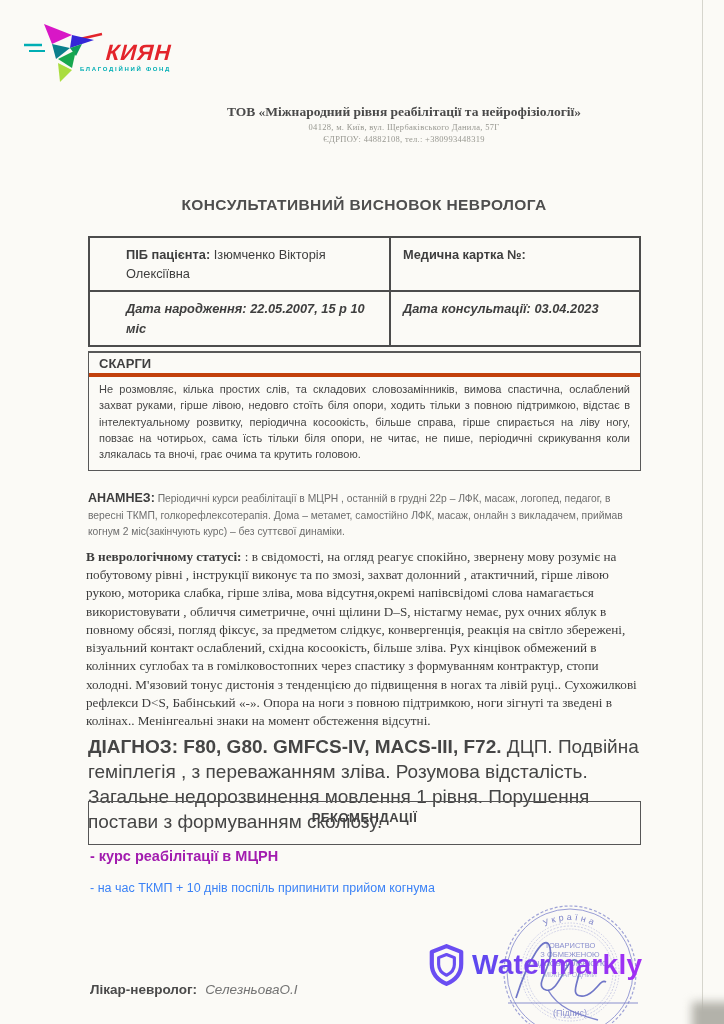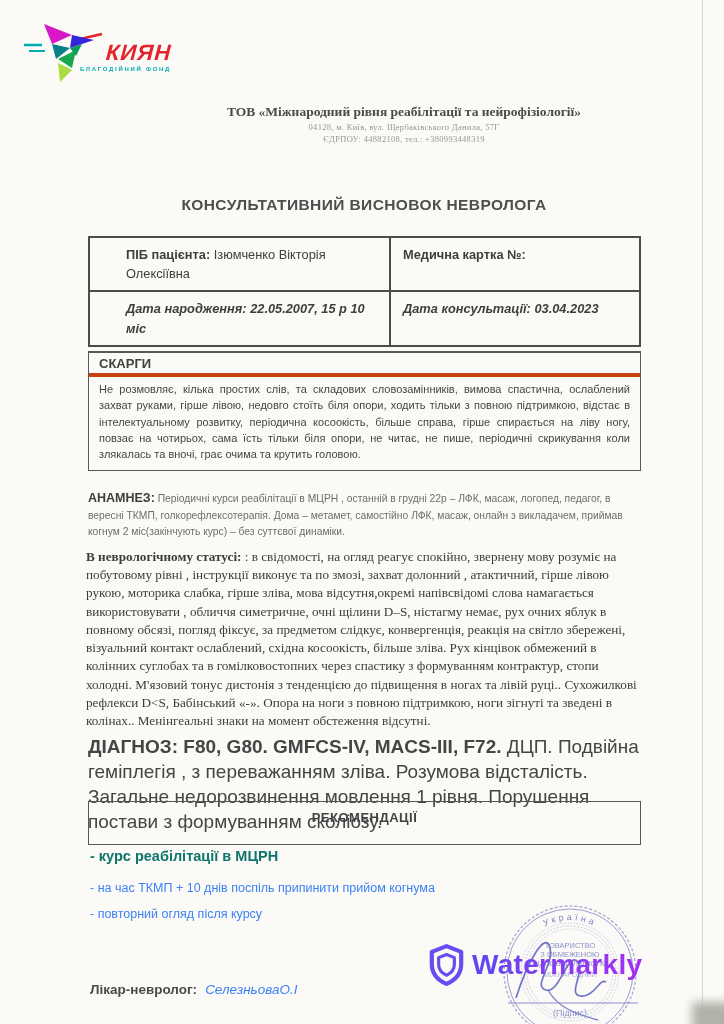--- a/index.html
+++ b/index.html
@@ -43,28 +43,28 @@
   .neuro{position:absolute;left:86px;top:548px;width:558px;margin:0;
     font-family:"Liberation Serif",serif;font-size:13.2px;line-height:1.38;color:#3c3c3c;}
   .neuro .lbl{font-weight:bold;}
   .diagnosis{position:absolute;left:88px;top:734px;width:552px;margin:0;
     font-size:19px;line-height:1.32;color:#454545;}
   
   .rec-box{position:absolute;left:88px;top:801px;width:553px;box-sizing:border-box;height:44px;
     border:1.5px solid #565656;text-align:center;font-size:13px;font-weight:bold;
     letter-spacing:0.5px;color:#424242;padding-top:8px;}
   .rec-item{position:absolute;left:90px;width:540px;font-size:12.5px;color:#3b82f6;}
-  .rec-item.first{font-size:14.5px;font-weight:bold;color:#0f766e;}
+  .rec-item.first{font-size:14.5px;font-weight:bold;color:#a21caf;}
   .rec-0{top:848px;}
   .rec-1{top:881px;}
   .rec-2{top:907px;}
   .rec-3{top:932px;}
   
   .doctor-line{position:absolute;left:90px;top:982px;font-size:13.5px;color:#4a4a4a;}
-  .doctor-line .name{font-style:italic;color:#3b82f6;margin-left:8px;}
+  .doctor-line .name{font-style:italic;color:#737373;margin-left:8px;}
   
   .stamp{position:absolute;left:488px;top:890px;width:164px;height:164px;opacity:0.9;}
   
   .watermark{position:absolute;left:428px;top:944px;display:flex;align-items:center;gap:7px;z-index:5;}
   .watermark svg{width:37px;height:42px;}
   .watermark-text{font-size:28px;font-weight:bold;letter-spacing:0.3px;
     background:linear-gradient(90deg,#5b49ef 0%,#8a3bf2 55%,#a32df4 100%);
     -webkit-background-clip:text;background-clip:text;-webkit-text-fill-color:transparent;color:#8038ef;}
   
   .scan-edge{position:absolute;left:702px;top:0;width:1px;height:1024px;background:#d6d5cd;}
@@ -134,21 +134,20 @@
 
   <p class="neuro"><span class="lbl">В неврологічному статусі:</span><span> : в свідомості, на огляд реагує спокійно, звернену мову розуміє на побутовому рівні , інструкції виконує та по змозі, захват долонний , атактичний, гірше лівою рукою,  моторика слабка, гірше зліва,  мова відсутня,окремі напівсвідомі слова намагається використовувати , обличчя симетричне, очні щілини D–S, ністагму немає, рух очних яблук в повному обсязі, погляд фіксує, за предметом слідкує, конвергенція, реакція на світло збережені, візуальний контакт ослаблений, східна косоокість, більше зліва.  Рух  кінцівок обмежений в колінних суглобах та в гомілковостопних через спастику з формуванням контрактур, стопи холодні. М'язовий  тонус   дистонія з тенденцією до підвищення в ногах та лівій руці.. Сухожилкові рефлекси D&lt;S, Бабінський «-». Опора на ноги з повною підтримкою, ноги зігнуті та зведені в колінах..  Менінгеальні знаки на момент обстеження відсутні.</span></p>
 
   <p class="diagnosis"><span class="lbl">ДІАГНОЗ:</span><span class="lbl"> F80, G80. GMFCS-IV, MACS-III, F72.</span><span> ДЦП. Подвійна   геміплегія , з переважанням зліва. Розумова відсталість. Загальне недорозвинення мовлення 1 рівня. Порушення постави з формуванням сколіозу.</span></p>
 
   <div class="rec-box">
     <span>РЕКОМЕНДАЦІЇ</span>
   </div>
   <div class="rec-item first rec-0">- курс реабілітації в МЦРН</div>
   <div class="rec-item rec-1">- на час ТКМП + 10 днів поспіль припинити прийом когнума</div>
-  <div class="rec-item rec-2">- повторний огляд після курсу</div>
 
   <div class="doctor-line">
     <span class="lbl">Лікар-невролог:</span><span class="name">СелезньоваО.І</span>
   </div>
 
   <svg class="stamp" viewBox="0 0 164 164">
     <circle cx="82" cy="82" r="66" fill="none" stroke="#7b81cb" stroke-width="1.2" stroke-dasharray="3 2" opacity="0.8"></circle>
     <circle cx="82" cy="82" r="63" fill="none" stroke="#7b81cb" stroke-width="1" opacity="0.85"></circle>
     <circle cx="82" cy="82" r="46" fill="none" stroke="#8a8fd0" stroke-width="0.8" stroke-dasharray="2 1.5" opacity="0.6"></circle>
     <circle cx="82" cy="82" r="49" fill="none" stroke="#8a8fd0" stroke-width="0.8" stroke-dasharray="1.5 1.5" opacity="0.55"></circle>

